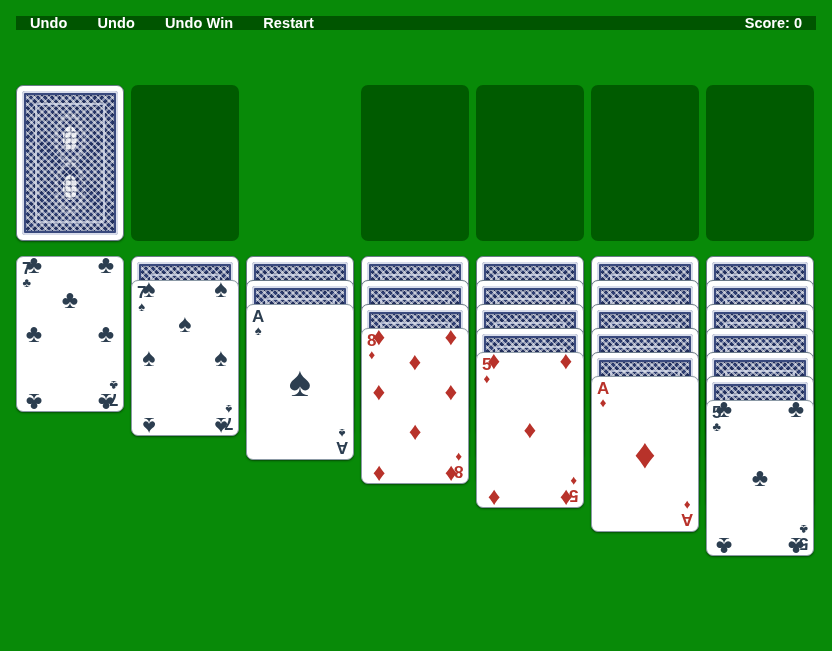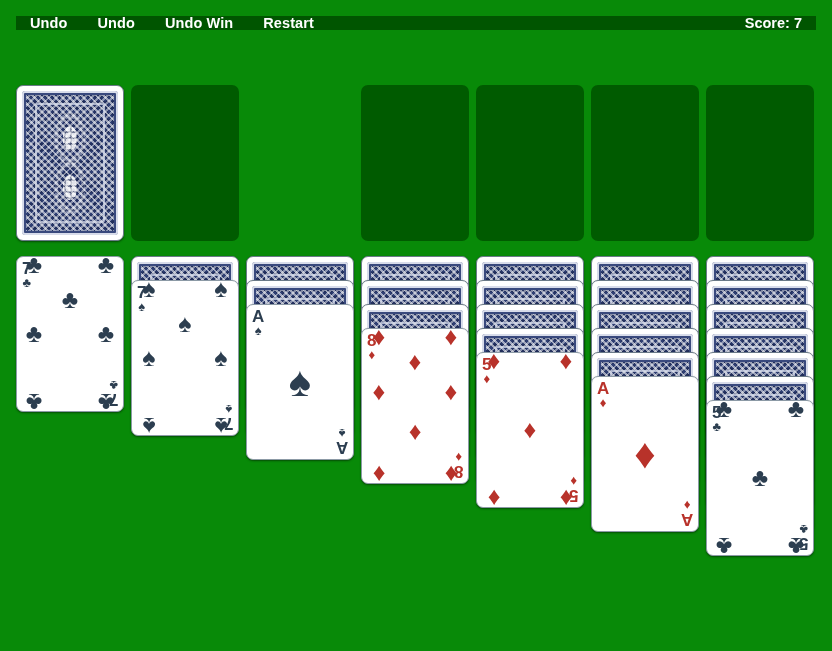--- a/index.html
+++ b/index.html
@@ -174,21 +174,21 @@
 </style>
 </head>
 <body>
 
 <div id="toolbar">
   <div class="tb-btn">Undo</div>
   <div class="tb-btn">Undo</div>
   <div class="tb-btn">Undo Win</div>
   <div class="tb-btn">Restart</div>
   <div class="tb-spacer"></div>
-  <div id="score">Score: 7</div>
+  <div id="score">Score: 0</div>
 </div>
 
 <div id="playfield">
     <div class="pile" style="left: 16px; top: 85px; height: 156px;">
       <div class="card back" style="left: 0px; top: 0px;">
         <div class="back-inner"></div>
       </div>
     </div>
     <div class="slot" style="left: 131px; top: 85px;"></div>
     <div class="slot" style="left: 361px; top: 85px;"></div>

